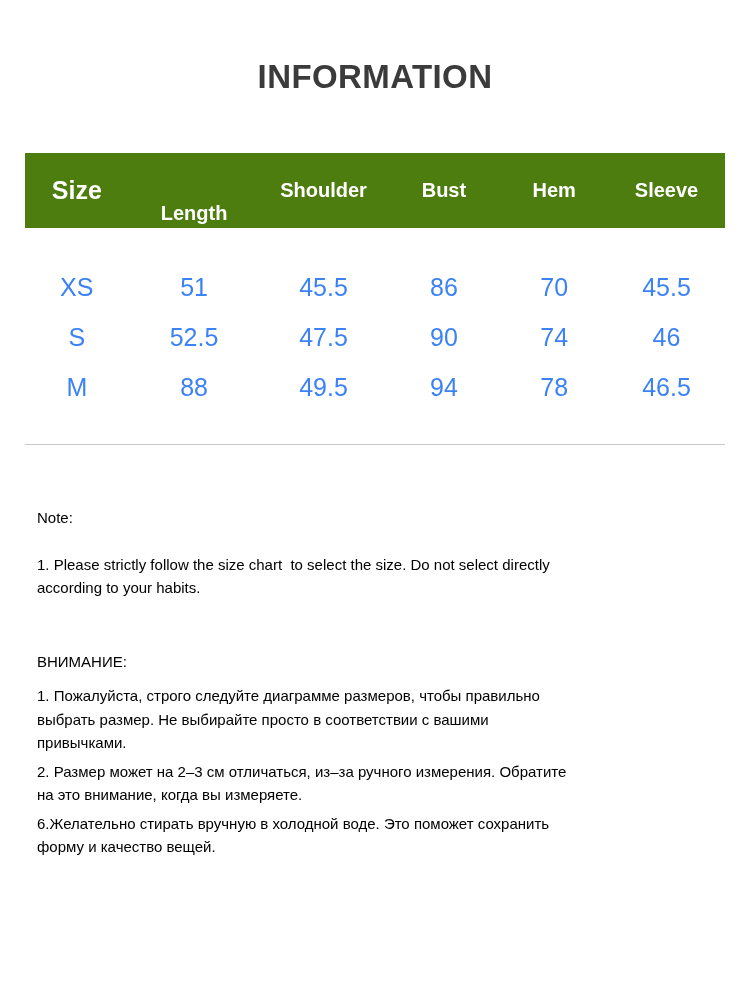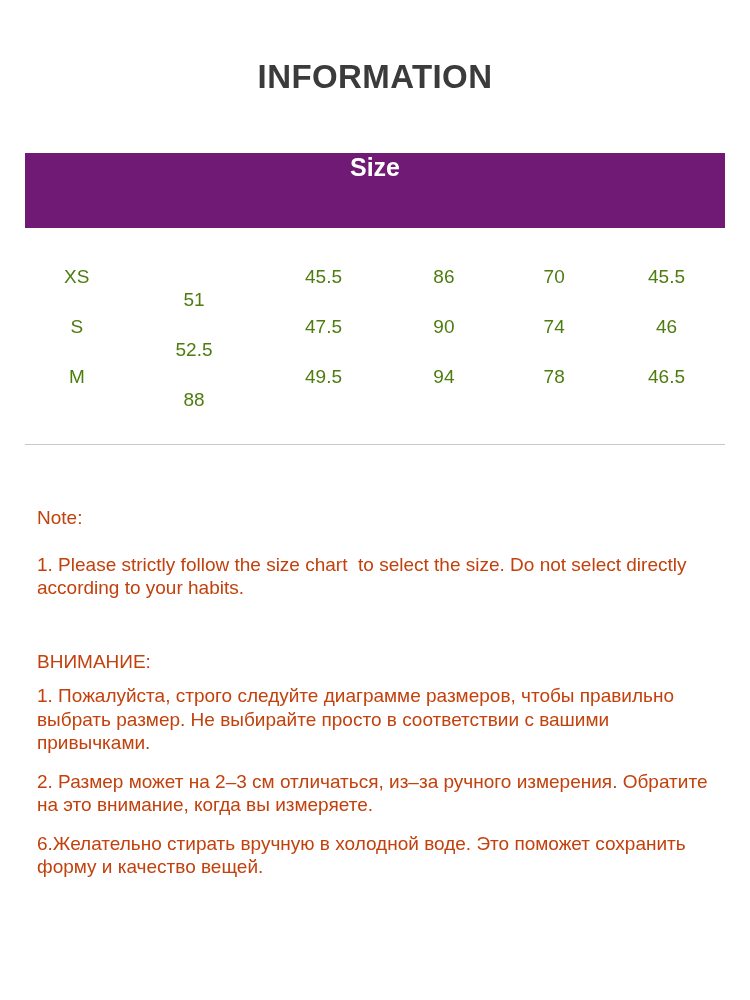--- a/index.html
+++ b/index.html
@@ -30,30 +30,29 @@
   .size-table {
     position: absolute;
     left: 25px;
     top: 153px;
     width: 700px;
   }
   .thead {
     display: flex;
     align-items: center;
     height: 75px;
-    background: #701a75;
+    background: #4d7c0f;
     color: #ffffff;
-    flex-direction: column;
   }
   .trow {
     display: flex;
-    align-items: center;
+    align-items: flex-end;
     height: 50px;
-    font-size: 19px;
-    color: #4d7c0f;
+    font-size: 25px;
+    color: #3b82f6;
   }
   .tbody {
     padding-top: 24px;
     padding-bottom: 42px;
     border-bottom: 1px solid #c8c8c8;
   }
   .cell { text-align: center; }
   .c0 { width: 14.8%; }
   .c1 { width: 18.7%; margin-top: 46px; }
   .c2 { width: 18.3%; }
@@ -62,28 +61,28 @@
   .c5 { width: 16.7%; }
   .thead .cell { font-size: 20px; font-weight: 700; }
   .thead .c0 { font-size: 25px; font-weight: 700; }
 
   
   .notes {
     position: absolute;
     left: 37px;
     top: 506px;
     width: 682px;
-    font-size: 19px;
+    font-size: 15px;
     line-height: 23.5px;
-    color: #c2410c;
+    color: #000000;
   }
   .notes p { margin: 0; white-space: pre-wrap; }
   .notes .heading { margin: 0 0 23px 0; }
   .ru-block .heading { margin-top: 50px; margin-bottom: 11px; }
-  .ru-block .para + .para { margin-top: 15px; }
+  .ru-block .para + .para { margin-top: 5px; }
 </style>
 </head>
 <body>
 
 <div class="page">
 
   <div class="title">INFORMATION</div>
 
   <div class="size-table">
     <div class="thead">

